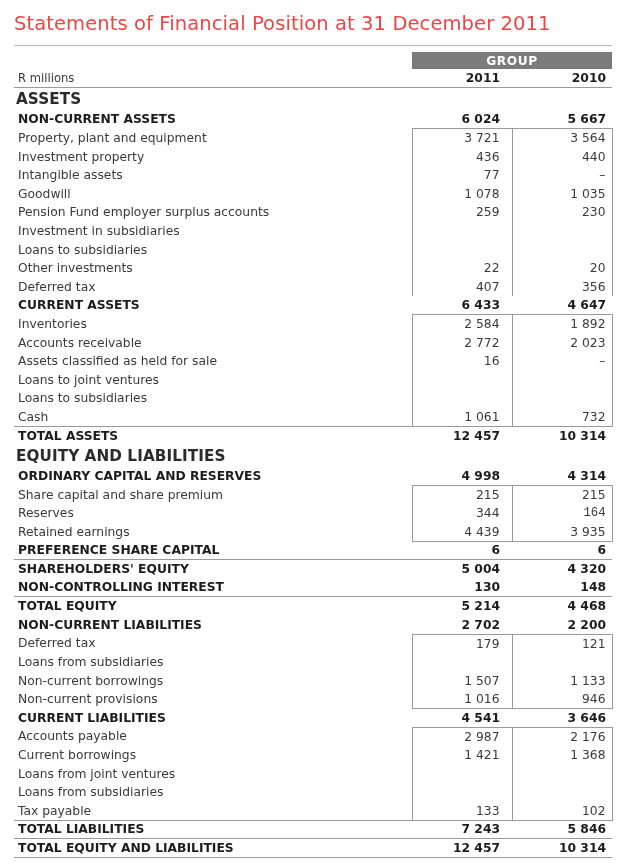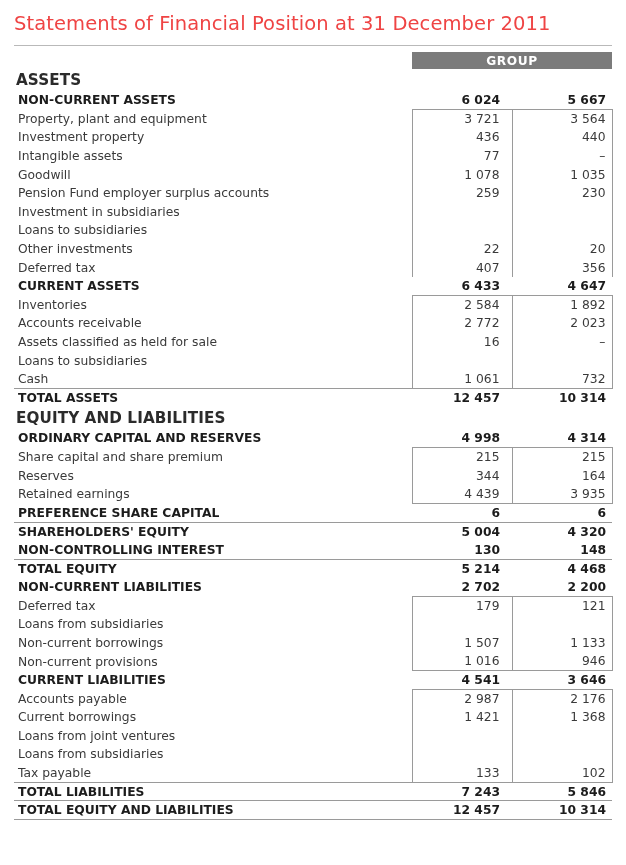--- a/index.html
+++ b/index.html
@@ -117,20 +117,25 @@
     <colgroup>
       <col class="c-label">
       <col class="c-y1">
       <col class="c-y2">
     </colgroup>
     <tbody id="table-body">
         <tr>
           <td></td>
           <td class="group-head" colspan="2">GROUP</td>
         </tr>
+        <tr class="rowh hdr-underline">
+          <td class="rmillions">R millions</td>
+          <td class="num yearhdr">2011</td>
+          <td class="num2 yearhdr">2010</td>
+        </tr>
         <tr class="rowh">
           <td class="section-title" style="height: 22px;">ASSETS</td>
           <td></td>
           <td></td>
         </tr>
         <tr class="rowh">
           <td class="lbl bold">NON-CURRENT ASSETS</td>
           <td class="num bold">6 024</td>
           <td class="num2 bold">5 667</td>
         </tr>
@@ -193,20 +198,25 @@
           <td class="lbl normal">Accounts receivable</td>
           <td class="num normal boxed-num">2 772</td>
           <td class="num2 normal" style="border-right: 1px solid rgb(154, 154, 154);">2 023</td>
         </tr>
         <tr class="rowh">
           <td class="lbl normal">Assets classified as held for sale</td>
           <td class="num normal boxed-num">16</td>
           <td class="num2 normal" style="border-right: 1px solid rgb(154, 154, 154);">–</td>
         </tr>
         <tr class="rowh">
+          <td class="lbl normal">Loans to joint ventures</td>
+          <td class="num normal boxed-num"></td>
+          <td class="num2 normal" style="border-right: 1px solid rgb(154, 154, 154);"></td>
+        </tr>
+        <tr class="rowh">
           <td class="lbl normal">Loans to subsidiaries</td>
           <td class="num normal boxed-num"></td>
           <td class="num2 normal" style="border-right: 1px solid rgb(154, 154, 154);"></td>
         </tr>
         <tr class="rowh">
           <td class="lbl normal">Cash</td>
           <td class="num normal boxed-num" style="border-bottom: 1px solid rgb(154, 154, 154);">1 061</td>
           <td class="num2 normal" style="border-right: 1px solid rgb(154, 154, 154); border-bottom: 1px solid rgb(154, 154, 154);">732</td>
         </tr>
         <tr class="rowh">
@@ -225,21 +235,21 @@
           <td class="num2 bold">4 314</td>
         </tr>
         <tr class="rowh">
           <td class="lbl normal">Share capital and share premium</td>
           <td class="num normal boxed-num" style="border-top: 1px solid rgb(154, 154, 154);">215</td>
           <td class="num2 normal" style="border-right: 1px solid rgb(154, 154, 154); border-top: 1px solid rgb(154, 154, 154);">215</td>
         </tr>
         <tr class="rowh">
           <td class="lbl normal">Reserves</td>
           <td class="num normal boxed-num">344</td>
-          <td class="num2 normal" style="border-right: 1px solid rgb(154, 154, 154);">164</td>
+          <td class="num2 normal" style="border-right: 1px solid rgb(154, 154, 154); font-family: Liberation Mono, monospace;">164</td>
         </tr>
         <tr class="rowh">
           <td class="lbl normal">Retained earnings</td>
           <td class="num normal boxed-num" style="border-bottom: 1px solid rgb(154, 154, 154);">4 439</td>
           <td class="num2 normal" style="border-right: 1px solid rgb(154, 154, 154); border-bottom: 1px solid rgb(154, 154, 154);">3 935</td>
         </tr>
         <tr class="rowh">
           <td class="lbl bold">PREFERENCE SHARE CAPITAL</td>
           <td class="num bold">6</td>
           <td class="num2 bold">6</td>

